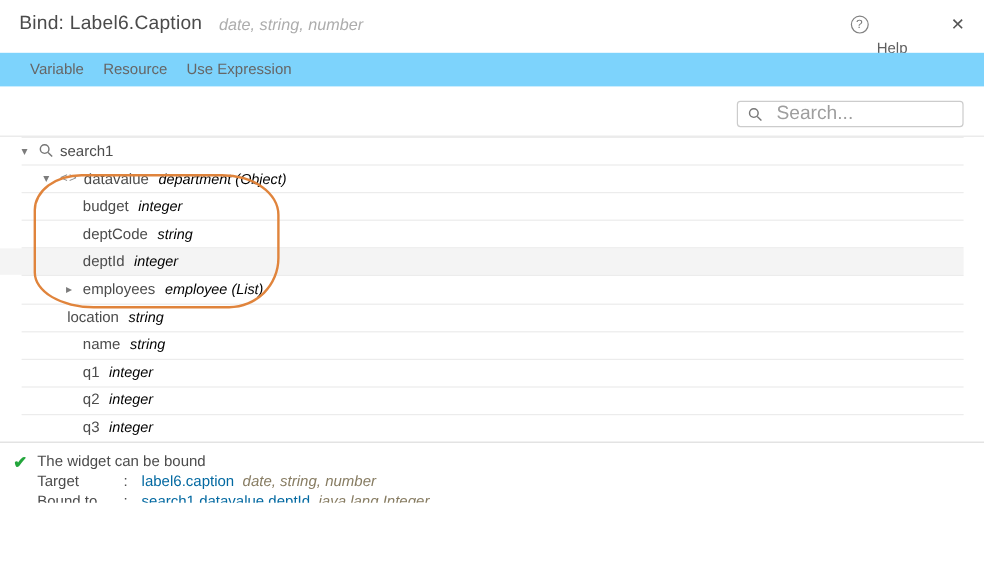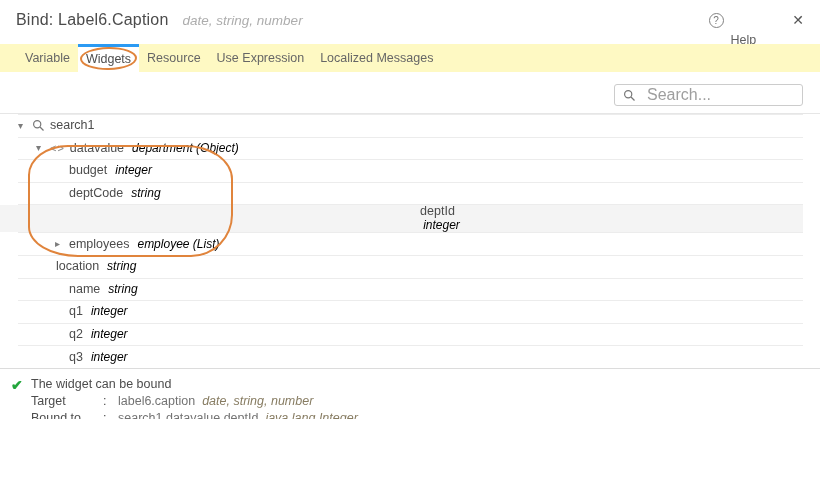--- a/index.html
+++ b/index.html
@@ -12,21 +12,21 @@
   .title { font-size:16px; color:#4b4b4b; letter-spacing:.2px; }
   .subtitle { margin-left:14px; font-style:italic; color:#adadad; font-size:13.5px; }
   .header-spacer { flex:1; }
   .help-wrap { display:flex; align-items:center; gap:7px; margin-right:36px; cursor:pointer; }
   .help-circle { width:15px; height:15px; border:1px solid #828282; border-radius:50%; color:#777;
                  font-size:10px; display:flex; align-items:center; justify-content:center; }
   .help-label { font-size:12.5px; color:#5f5f5f;margin-top:40px; }
   .close-x { font-size:14px; color:#555; cursor:pointer; line-height:1; }
 
   
-  .tabbar { position:absolute; top:44px; left:0; right:0; height:28px; background:#fef9c3; display:flex; padding-left:17px; }
+  .tabbar { position:absolute; top:44px; left:0; right:0; height:28px; background:#7dd3fc; display:flex; padding-left:17px; }
   .tab { position:relative; padding:0 8px; line-height:28px; font-size:12.5px; color:#666; cursor:pointer; white-space:nowrap; }
   .tab.active { background:#fff; border-top:3px solid var(--tab-indicator-blue,#2b9af3); line-height:25px; color:#4d4d4d; }
   .tab-oval { position:absolute; left:2px; right:2px; top:0; bottom:2px;
               border:2px solid var(--annotation-orange,#e0843c); border-radius:50%;
               transform:rotate(-1deg); pointer-events:none; }
 
   
   .search-box { position:absolute; top:84px; right:17px; width:189px; height:22px; border:1px solid #ccc;
                 border-radius:3px; background:#fff; display:flex; align-items:center; padding:0 8px; gap:6px; }
   .search-box input { border:none; outline:none; flex:1; font-size:16px; color:#555; font-family:inherit; background:transparent; }
@@ -51,21 +51,21 @@
 
   
   .status { position:absolute; top:368px; left:0; right:0; height:65px; border-top:1px solid #dcdcdc;
             padding:7px 0 0 11px; display:flex; background:#fff; }
   .status-icon { width:20px; font-size:14px; font-weight:bold; color:var(--success-green,#23a63c); padding-top:1px; }
   .status-lines { font-size:12.5px; color:#4c4c4c; }
   .status-message { line-height:17px; }
   .status-row { display:flex; line-height:17px; }
   .status-label { width:72px; }
   .status-colon { width:15px; }
-  .status-value { color:#737373; }
+  .status-value { color:#0369a1; }
   .status-type { font-style:italic; color:#877c62; margin-left:7px; }
 
   
   .footer { position:absolute; top:433px; left:0; right:0; bottom:0; border-top:1px solid #e2e2e2; background:#fff; }
   .footer-buttons { position:absolute; top:15px; right:13px; display:flex; gap:12px; }
   .btn { width:84px; height:24px; border:none; border-radius:3px; color:#fff; font-size:12.5px; font-weight:bold;
          font-family:inherit; cursor:pointer; }
   .btn-cancel { background:var(--cancel-grey,#a9a9a9); }
   .btn-bind { background:var(--accent-blue,#1e8fea); }
 </style>
@@ -80,24 +80,22 @@
     <span class="header-spacer"></span>
     <span class="help-wrap">
       <span class="help-circle">?</span>
       <span class="help-label">Help</span>
     </span>
     <span class="close-x">✕</span>
   </div>
 
   <div class="tabbar">
       <div class="tab">Variable</div>
-      <div class="tab active">Widgets<div class="tab-oval"></div></div>
       <div class="tab">Resource</div>
       <div class="tab">Use Expression</div>
-      <div class="tab">Localized Messages</div>
     </div>
 
   <div class="search-box">
     <span class="node-icon">
       <svg width="13" height="13" viewBox="0 0 13 13">
         <circle cx="5.2" cy="5.2" r="3.6" fill="none" stroke="#777" stroke-width="1.2"></circle>
         <line x1="8" y1="8" x2="11.5" y2="11.5" stroke="#777" stroke-width="1.2"></line>
       </svg>
     </span>
     <input type="text" placeholder="Search..." style="">
@@ -123,21 +121,21 @@
       <div class="tree-row" style="padding-left: 55px;">
         <span class="caret"></span>
         <span class="node-label">budget</span>
         <span class="node-type">integer</span>
       </div>
       <div class="tree-row" style="padding-left: 55px;">
         <span class="caret"></span>
         <span class="node-label">deptCode</span>
         <span class="node-type">string</span>
       </div>
-      <div class="tree-row selected" style="padding-left: 55px; flex-direction: column;">
+      <div class="tree-row selected" style="padding-left: 55px;">
         <span class="caret"></span>
         <span class="node-label">deptId</span>
         <span class="node-type">integer</span>
       </div>
       <div class="tree-row" style="padding-left: 55px;">
         <span class="caret">▸</span>
         <span class="node-label">employees</span>
         <span class="node-type">employee (List)</span>
       </div>
       <div class="tree-row" style="padding-left: 42px;">

